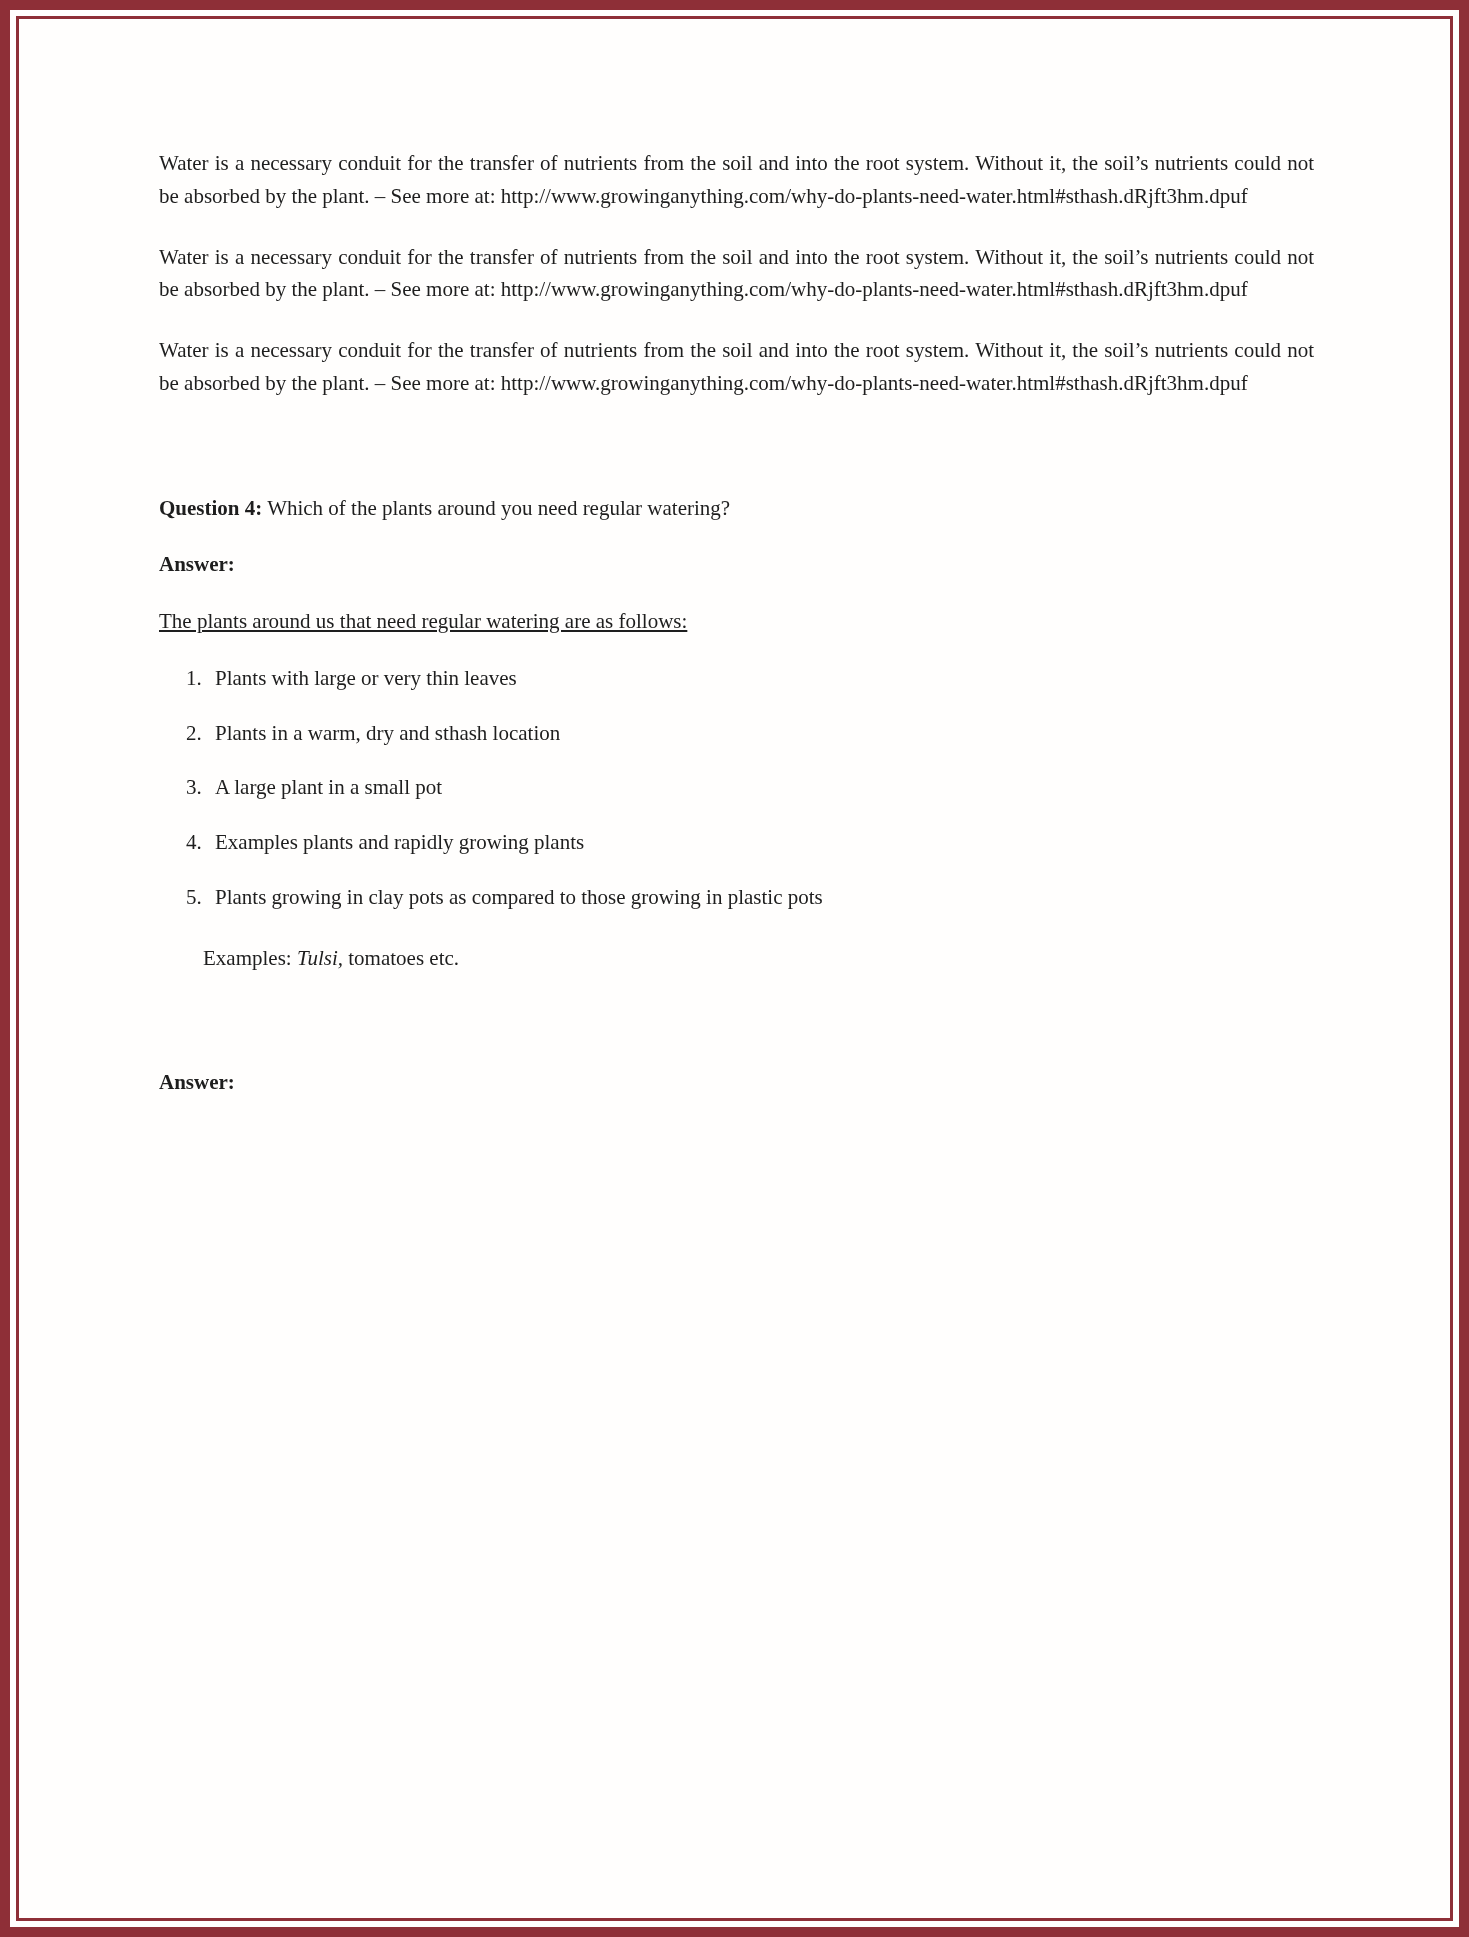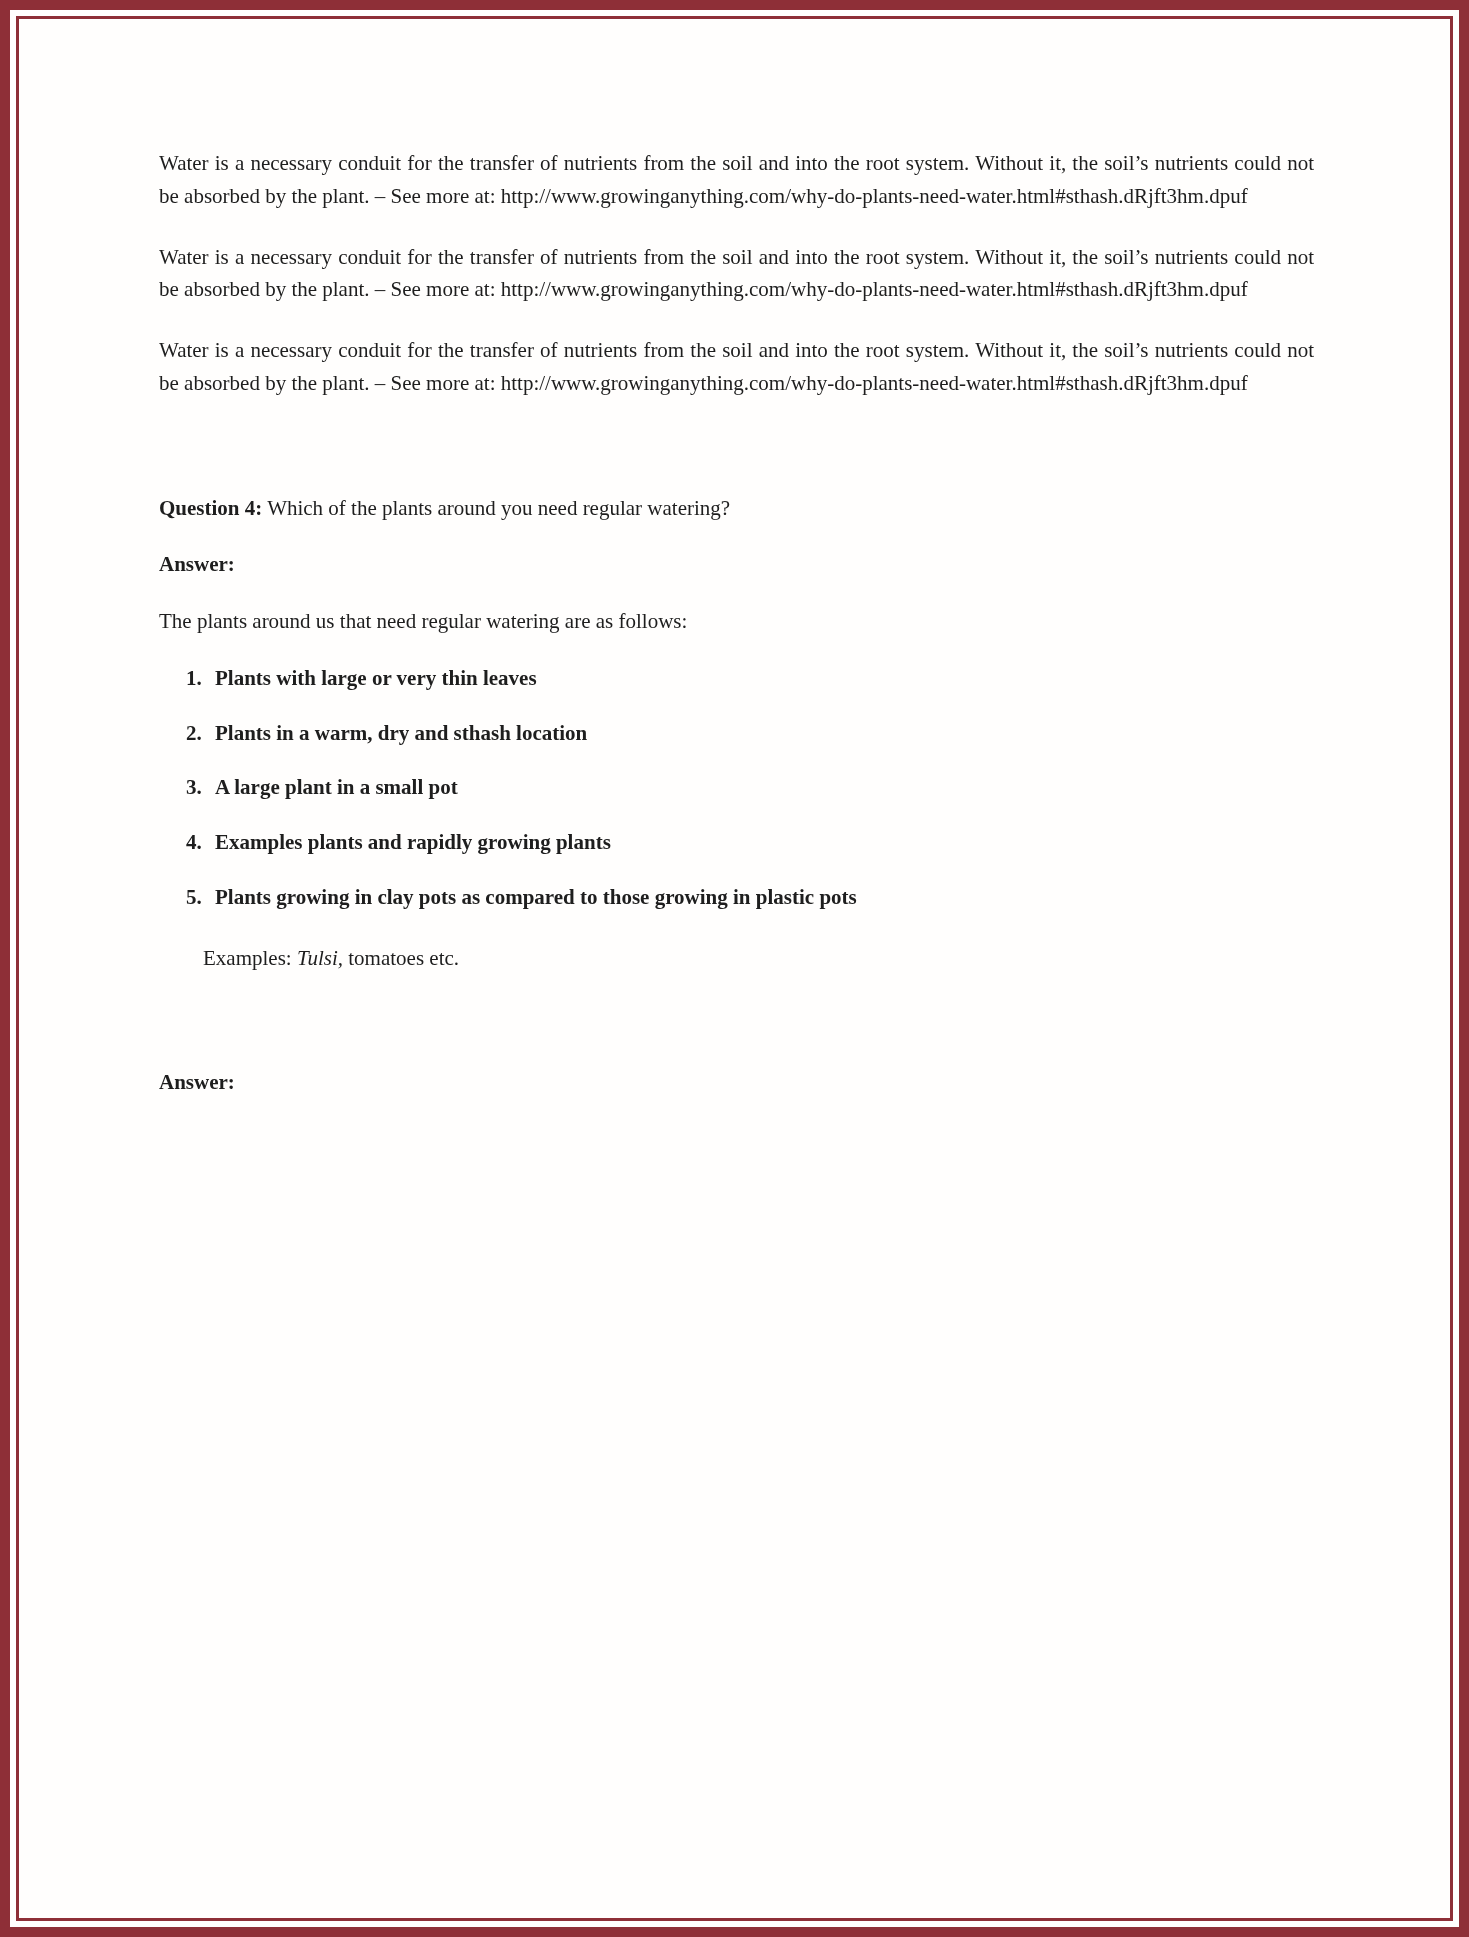--- a/index.html
+++ b/index.html
@@ -30,32 +30,31 @@
     line-height: 1.56;
   }
   .para {
     text-align: justify;
     margin-bottom: 28px;
     overflow-wrap: break-word;
   }
   .qa-block { margin-top: 92px; }
   .q-line { margin-bottom: 24px; }
   .answer-label { font-weight: bold; margin-bottom: 24px; }
-  .intro-line { margin-bottom: 24px; }
+  .intro-line { margin-bottom: 24px; text-decoration: underline; }
   strong { font-weight: bold; }
   ol.watering-list {
     list-style: decimal;
     padding-left: 48px;
     margin-bottom: 8px;
   }
   ol.watering-list li {
     text-align: justify;
     margin-bottom: 22px;
     padding-left: 8px;
-    font-weight: bold;
   }
   .examples-line { margin-top: 28px; margin-left: 44px; }
   .italic { font-style: italic; }
 </style>
 </head>
 <body>
 
 <div class="page-frame-outer">
   <div class="page-frame-inner">
     <div class="content">

